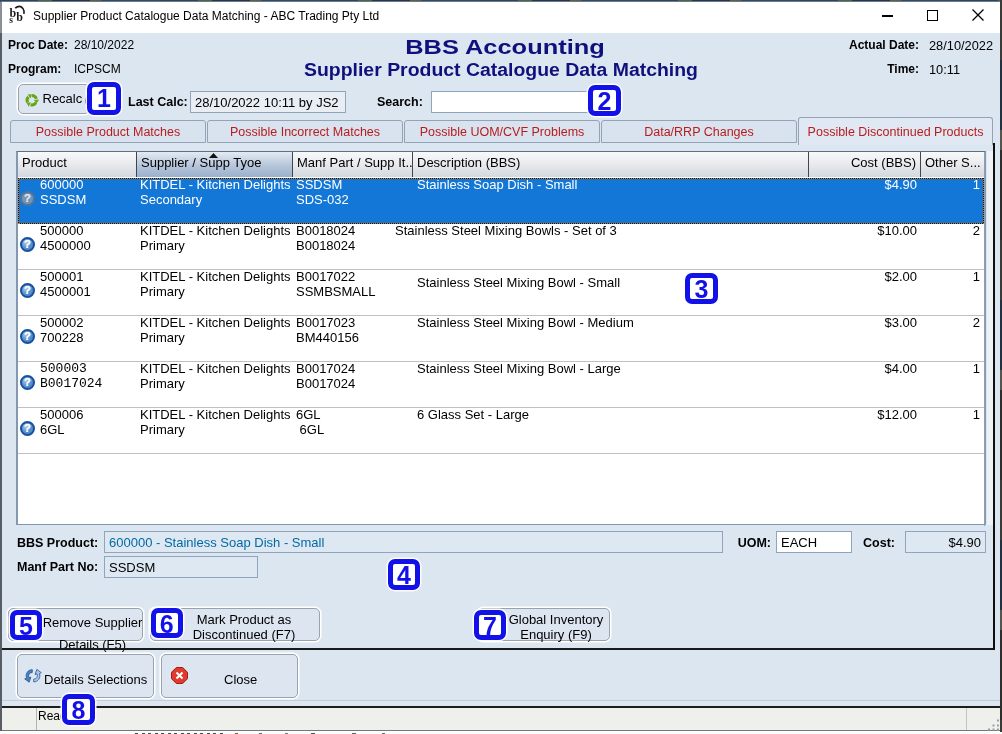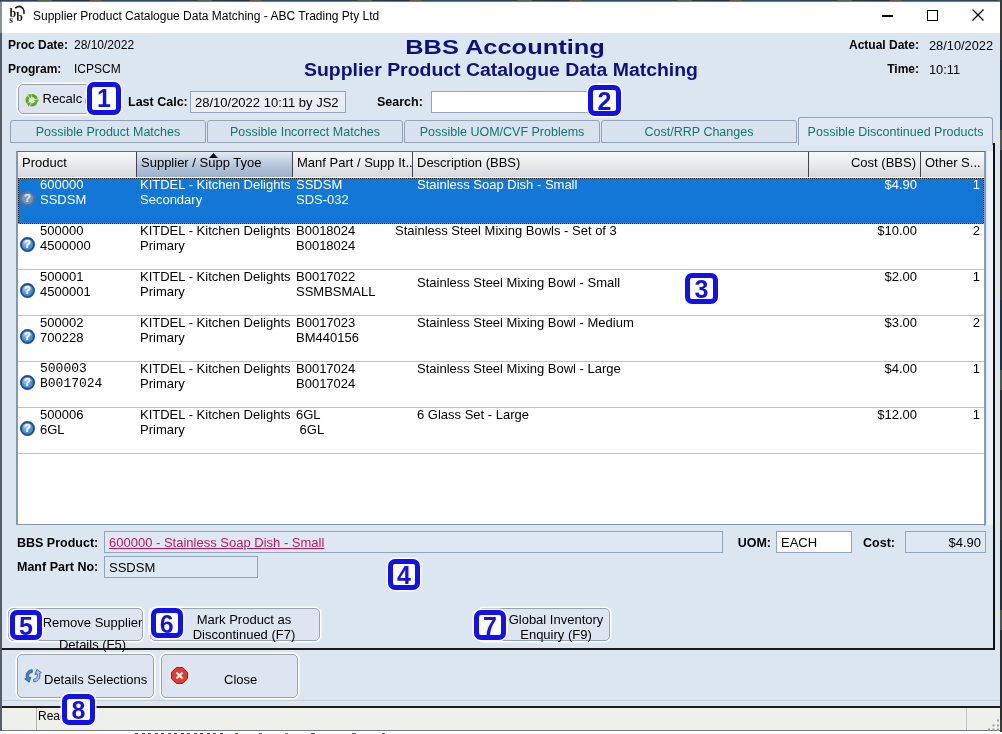--- a/index.html
+++ b/index.html
@@ -4,21 +4,21 @@
 <style>
 * { margin:0; padding:0; box-sizing:border-box; }
 html,body { width:1002px; height:734px; overflow:hidden; }
 body { font-family:"Liberation Sans", sans-serif; position:relative; background:#fff; }
 .abs { position:absolute; }
 .b { font-weight:bold; }
 .t12 { font-size:12px; line-height:15px; color:#000; }
 .num { position:absolute; z-index:10; background:#fff; border:5px solid #1212e8; border-radius:7px; box-shadow:0 0 0 1.5px rgba(255,255,255,0.95); color:#1212e8; font-weight:bold; font-size:25px; line-height:23px; text-align:center; font-family:"Liberation Sans",sans-serif; }
 .btn { position:absolute; background:#dde6f0; border:1px solid #98a3af; border-radius:5px; box-shadow:0 0 0 1.5px #ffffff; }
 .fld { position:absolute; border:1px solid #90a4bc; font-size:13px; color:#000; padding:2.5px 4px 0 4px; }
-.tab { position:absolute; top:120px; height:23px; background:#d9e3ef; border:1px solid #93a3b5; border-radius:3px 3px 0 0; text-align:center; font-size:12.5px; color:#0f766e; padding-top:4px; }
+.tab { position:absolute; top:120px; height:23px; background:#d9e3ef; border:1px solid #93a3b5; border-radius:3px 3px 0 0; text-align:center; font-size:12.5px; color:#b91c1c; padding-top:4px; }
 .hcell { position:absolute; top:0; height:25px; white-space:nowrap; overflow:hidden; font-size:13px; color:#000; padding:2.5px 0 0 4px; background:linear-gradient(#f8f9fa,#e9ebee 45%,#d4d9df); border-right:1px solid #42464c; }
 .row { position:absolute; left:0; width:966px; height:46px; background:#fff; border-bottom:1px solid #bcc1c6; }
 .c { position:absolute; font-size:13px; line-height:15px; color:#000; top:-1.5px; white-space:pre; }
 .qi { position:absolute; left:2px; top:13px; width:15px; height:15px; border-radius:50%; background:radial-gradient(circle at 38% 32%, #a6c8ea 5%, #5c95d2 50%, #3773bc); border:2px solid #17509f; color:#fff; font-size:11.5px; font-weight:bold; text-align:center; line-height:11px; text-shadow:0 0 0.6px #fff; }
 </style>
 </head>
 <body>
 
 <div class="abs" style="left:0;top:0;width:1002px;height:1px;background:repeating-linear-gradient(90deg,#2b4560 0 38px,#49654a 38px 52px,#22374f 52px 90px,#5e5e4c 90px 101px,#2e4c6c 101px 160px);"></div>
 <div class="abs" style="left:0;top:0;width:2px;height:11px;background:#2c486b;"></div>
@@ -72,21 +72,21 @@
 <div class="num" style="left:87px;top:82px;width:34px;height:33px;">1</div>
 <div class="abs b" style="left:128px;top:95px;font-size:12.5px;">Last Calc:</div>
 <div class="fld" style="left:190px;top:91px;width:156px;height:22px;background:#e9eef4;">28/10/2022 10:11 by JS2</div>
 <div class="abs b" style="left:377px;top:95px;font-size:12.5px;">Search:</div>
 <div class="fld" style="left:431px;top:91px;width:159px;height:22px;background:#ffffff;"></div>
 <div class="num" style="left:588px;top:85px;width:33px;height:31px;">2</div>
 
 <div class="tab" style="left:10px;width:196px;">Possible Product Matches</div>
 <div class="tab" style="left:207px;width:196px;">Possible Incorrect Matches</div>
 <div class="tab" style="left:404px;width:196px;">Possible UOM/CVF Problems</div>
-<div class="tab" style="left:601px;width:196px;">Cost/RRP Changes</div>
+<div class="tab" style="left:601px;width:196px;">Data/RRP Changes</div>
 <div class="tab" style="left:798px;top:117px;height:28px;width:195px;background:#e0e9f3;border-bottom:none;padding-top:7px;">Possible Discontinued Products</div>
 
 <div class="abs" style="left:16px;top:151px;width:970px;height:374px;border-top:1px solid #5f6f80;border-bottom:1.5px solid #8096ac;border-left:2px solid #8499b0;border-right:2px solid #8499b0;background:#fff;">
 
   <div class="abs" style="left:0;top:0;width:966px;height:25px;border-bottom:1px solid #a8b2be;">
     <div class="hcell" style="left:119px;width:156px;background:linear-gradient(#e4eaf2,#b5c5da 55%,#9cb1cc);">Supplier / Supp Tyoe</div>
     <div class="hcell" style="left:0;width:119px;">Product</div>
     <div class="hcell" style="left:275px;width:120px;">Manf Part / Supp It...</div>
     <div class="hcell" style="left:395px;width:396px;">Description (BBS)</div>
     <div class="hcell" style="left:791px;width:112px;text-align:right;padding-right:4px;">Cost (BBS)</div>
@@ -175,21 +175,21 @@
     </div>
   </div>
 
   <div class="abs" style="left:966px;top:0;width:1px;height:374px;background:#8fa0b4;"></div>
 </div>
 
 <div class="abs" style="left:986.5px;top:151px;width:6.5px;height:374px;background:#eef1f5;"></div>
 <div class="num" style="left:685px;top:273px;width:33px;height:31px;">3</div>
 
 <div class="abs b" style="left:17px;top:536px;font-size:12.5px;">BBS Product:</div>
-<div class="fld" style="left:104px;top:531px;width:619px;height:22px;background:#dee8f3;"><span style="color:#be185d;text-decoration:underline;">600000 - Stainless Soap Dish - Small</span></div>
+<div class="fld" style="left:104px;top:531px;width:619px;height:22px;background:#dee8f3;"><span style="color:#0369a1;">600000 - Stainless Soap Dish - Small</span></div>
 <div class="abs b" style="left:691px;top:536px;width:80px;text-align:right;font-size:12.5px;">UOM:</div>
 <div class="fld" style="left:776px;top:531px;width:76px;height:22px;background:#ffffff;">EACH</div>
 <div class="abs b" style="left:815px;top:536px;width:80px;text-align:right;font-size:12.5px;">Cost:</div>
 <div class="fld" style="left:905px;top:531px;width:81px;height:22px;background:#dee8f3;text-align:right;">$4.90</div>
 <div class="abs b" style="left:17px;top:560px;font-size:12.5px;">Manf Part No:</div>
 <div class="fld" style="left:104px;top:556px;width:154px;height:22px;background:#dee8f3;">SSDSM</div>
 <div class="num" style="left:388px;top:559px;width:32px;height:31px;">4</div>
 
 <div class="btn" style="left:8px;top:608px;width:135px;height:33px;"></div>
 <div class="abs" style="left:42px;top:612px;width:101px;text-align:center;font-size:13px;line-height:22px;">Remove Supplier<br>Details (F5)</div>

